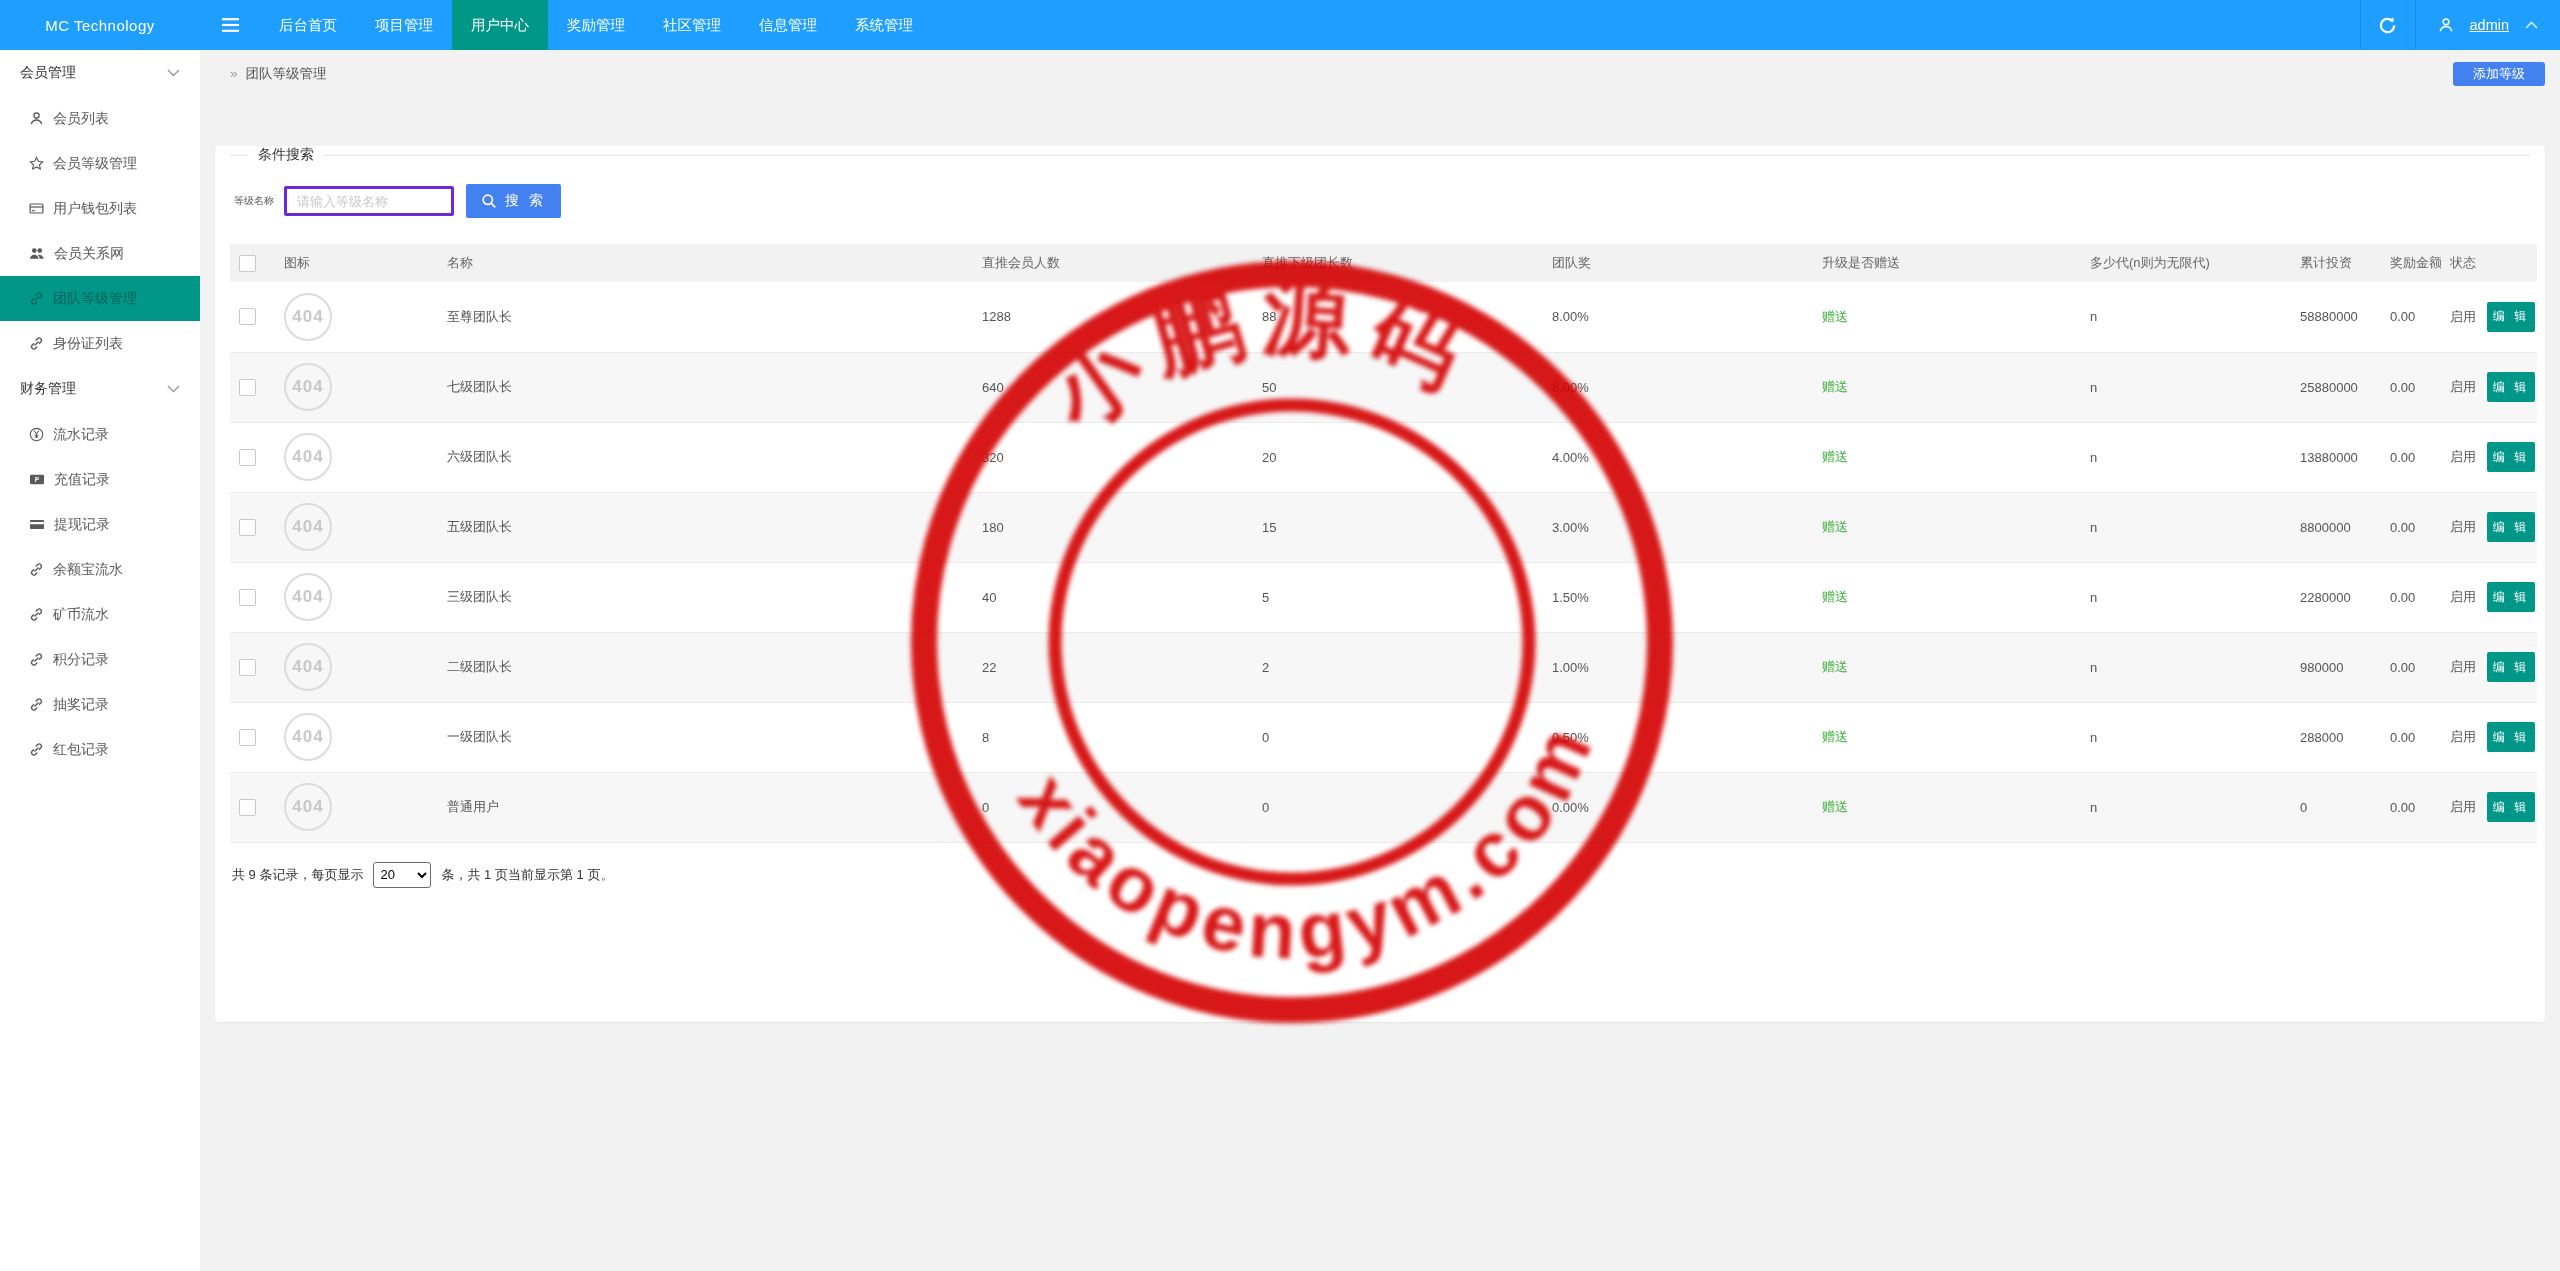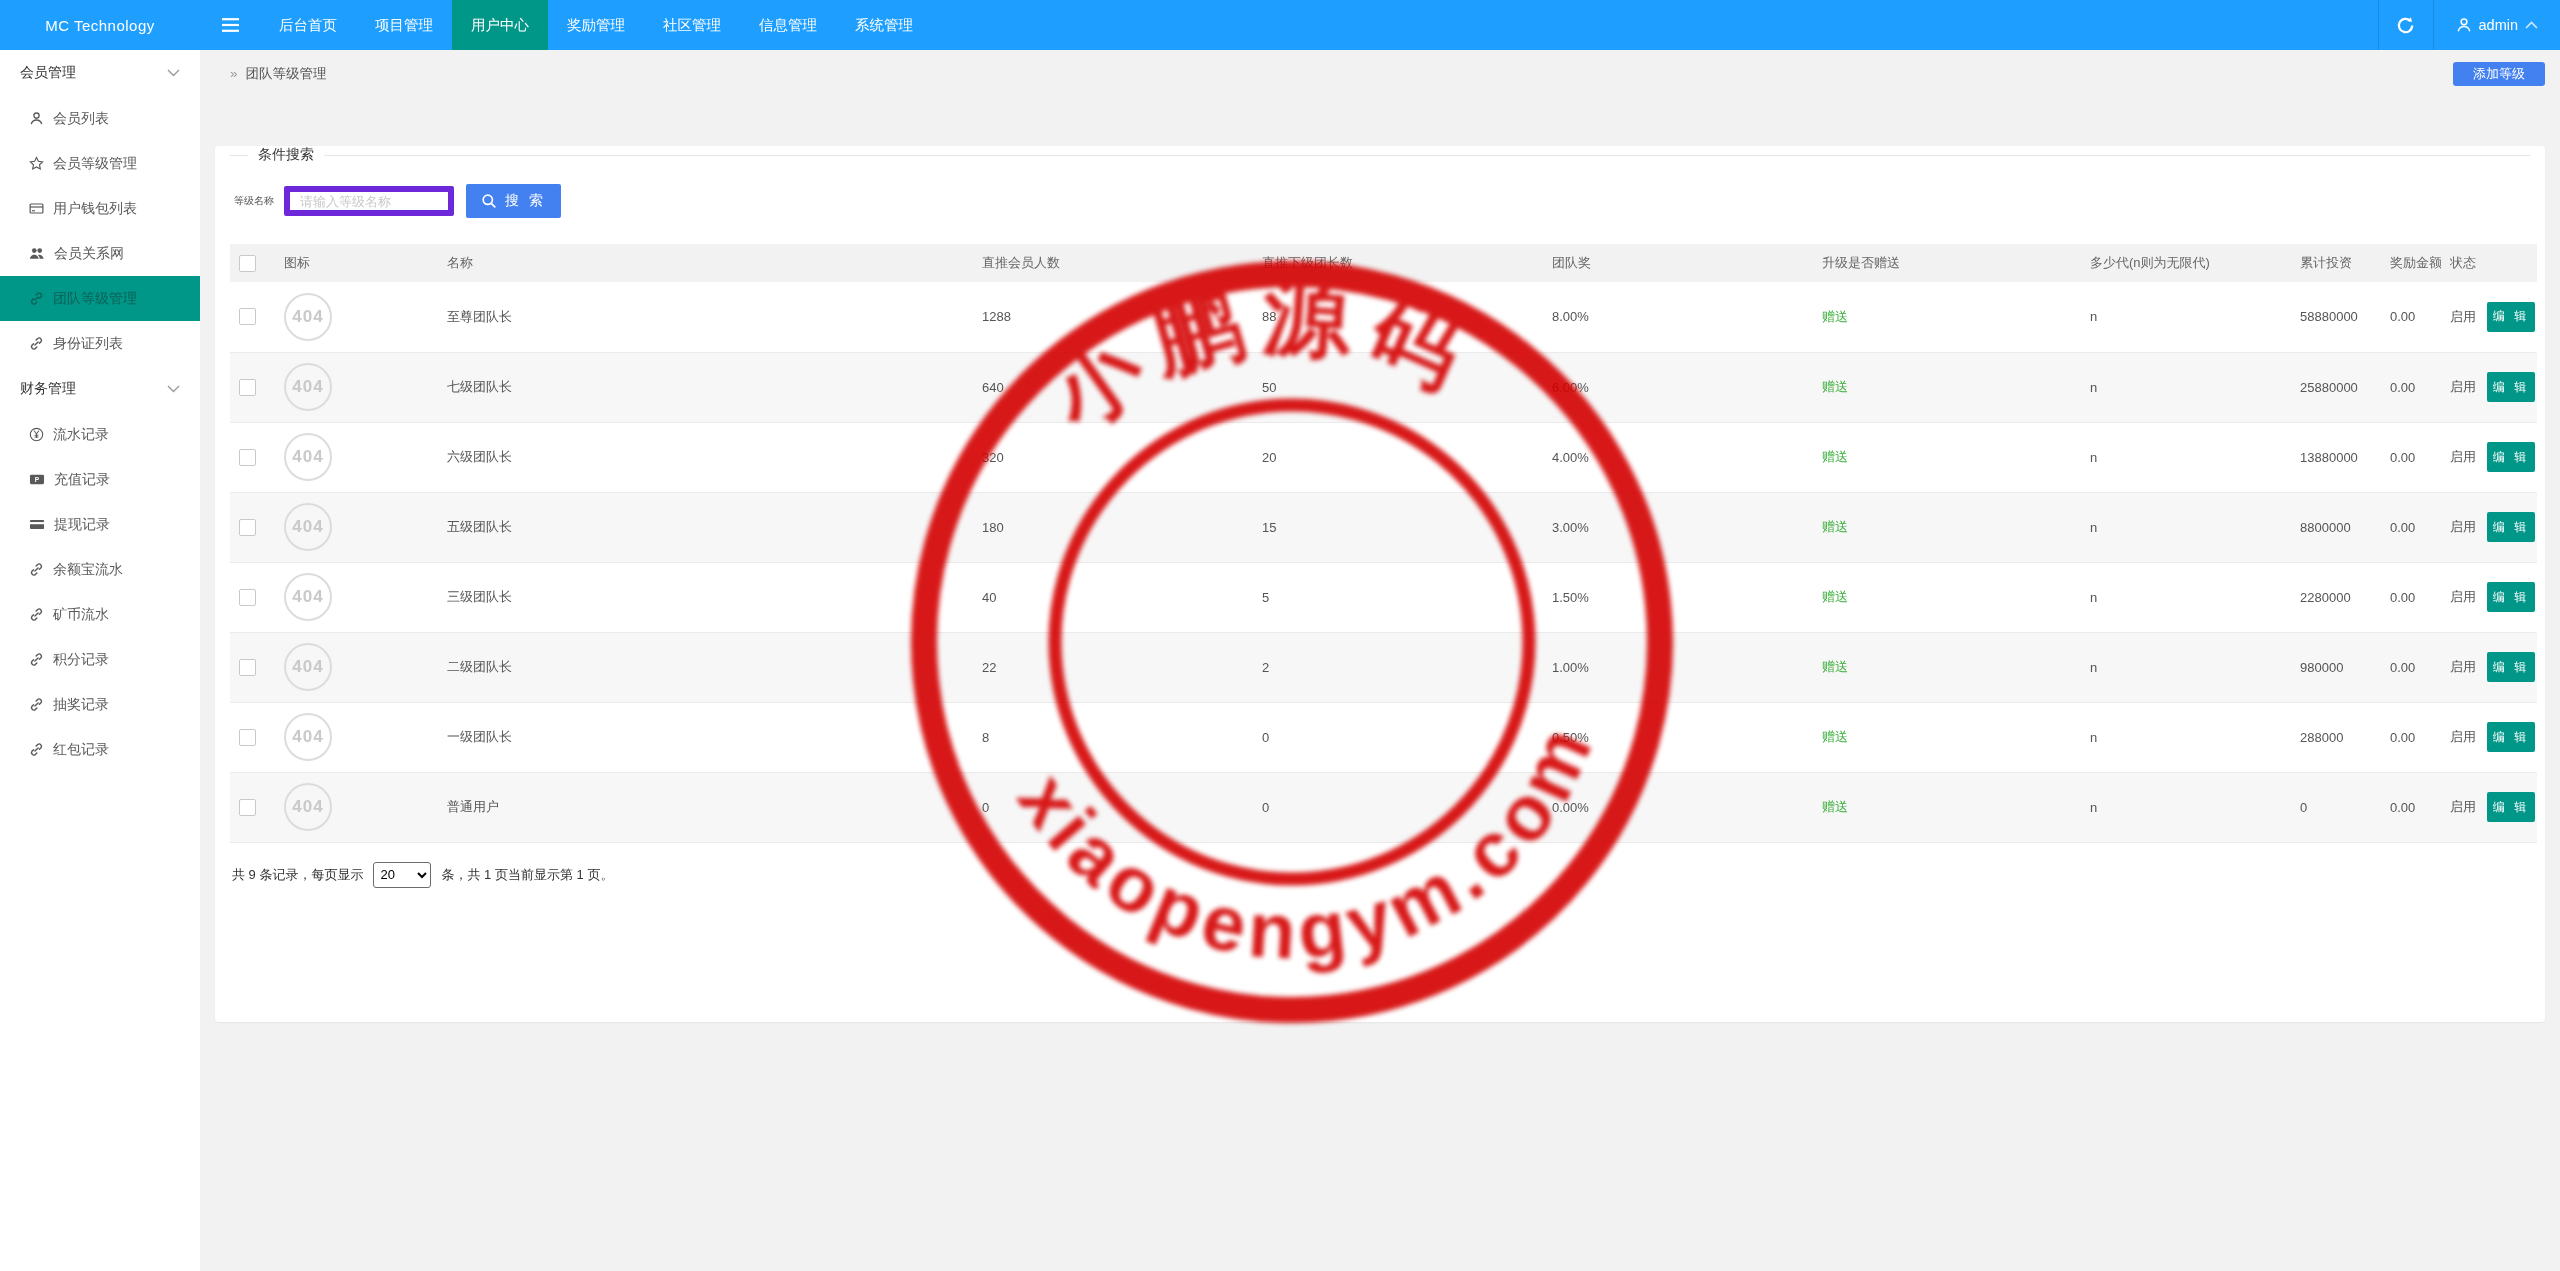--- a/index.html
+++ b/index.html
@@ -9,21 +9,21 @@
 
   
   .topbar { position:absolute; top:0; left:0; right:0; height:50px; background:#1E9FFF; display:flex; align-items:stretch; color:#fff; z-index:5; }
   .logo { width:200px; display:flex; align-items:center; justify-content:center; font-size:15px; letter-spacing:.5px; }
   .hamburger { width:60px; display:flex; align-items:center; justify-content:center; cursor:pointer; }
   .top-nav { display:flex; align-items:stretch; }
   .nav-item { padding:0 19px; display:flex; align-items:center; font-size:14.5px; cursor:pointer; }
   .nav-item.active { background:#009688; }
   .topbar-right { margin-left:auto; display:flex; align-items:stretch; }
   .refresh-block { width:56px; display:flex; align-items:center; justify-content:center; border-left:1px solid rgba(0,0,0,.12); border-right:1px solid rgba(0,0,0,.12); cursor:pointer; }
-  .user-block { padding:0 22px; display:flex; align-items:center; gap:7px; font-size:14.5px; cursor:pointer; }
+  .user-block { padding:0 22px; display:flex; align-items:center; gap:16px; font-size:14.5px; cursor:pointer;text-decoration:underline; }
 
   
   .sidebar { position:absolute; top:50px; left:0; width:200px; bottom:0; background:#fff; z-index:4; }
   .side-section-header { height:46px; display:flex; align-items:center; padding:0 20px; font-size:14px; color:#333; cursor:pointer; }
   .side-section-header .grow { flex:1; }
   .side-item { height:45px; display:flex; align-items:center; padding-left:29px; font-size:14px; color:#595959; cursor:pointer; }
   .side-item .icn { margin-right:9px; color:#595959; }
   .side-item.active { background:#009688; color:#0b6257; }
   .side-item.active .icn { color:#0b6257; }
 
@@ -33,21 +33,21 @@
   .breadcrumb { margin-left:15px; font-size:13.5px; color:#555; }
   .breadcrumb .bc-symbol { color:#9a9a9a; margin-right:8px; }
   .add-level-btn { margin-left:auto; height:24px; padding:0 20px; background:#4380F0; color:#fff; border:none; border-radius:3px; font-size:13px; cursor:pointer; }
 
   .card { margin:0 15px; height:876px; background:#fff; border-radius:4px; box-shadow:0 1px 2px rgba(0,0,0,.06); padding:0 15px; position:relative; }
 
   fieldset.cond { margin-top:48px; border:none; border-top:1px solid #e6e6e6; }
   fieldset.cond legend { margin-left:18px; padding:0 10px; font-size:14px; color:#333; }
   .search-row { display:flex; align-items:center; margin:20px 0 0 4px; }
   .search-row label { font-size:10px; color:#555; margin-right:10px; }
-  .search-row input { width:170px; height:30px; border:6px solid #6d28d9; border-radius:2px; padding:0 10px; font-size:13px; color:#333; outline:none; font-family:inherit; }
+  .search-row input { width:170px; height:30px; border:3px solid #6d28d9; border-radius:2px; padding:0 10px; font-size:13px; color:#333; outline:none; font-family:inherit; }
   .search-row input::placeholder { color:#c9c9c9; }
   .search-btn { margin-left:12px; height:34px; padding:0 15px; background:#4380F0; color:#fff; border:none; border-radius:2px; font-size:14px; display:flex; align-items:center; gap:8px; cursor:pointer; letter-spacing:3px; font-family:inherit; }
 
   table.grid { width:100%; border-collapse:collapse; table-layout:fixed; margin-top:26px; }
   table.grid th { background:#f2f2f2; height:38px; font-size:13px; color:#666; font-weight:normal; text-align:left; padding:0 9px; white-space:nowrap; overflow:hidden; }
   table.grid td { height:70px; font-size:13px; color:#555; padding:0 9px; border-bottom:1px solid #ebebeb; white-space:nowrap; overflow:hidden; }
   table.grid tbody tr:nth-child(even) td { background:#f7f7f7; }
   .cb { display:inline-block; width:17px; height:17px; border:1px solid #c9c9c9; border-radius:2px; background:#fff; vertical-align:middle; cursor:pointer; }
   .icon-404 { width:48px; height:48px; border:2px solid #dcdcdc; border-radius:50%; color:#c9c9c9; display:flex; align-items:center; justify-content:center; font-size:17px; letter-spacing:1px;font-weight:bold; }
   .gift { color:#3eb03e;font-family:Liberation Serif, serif; }

